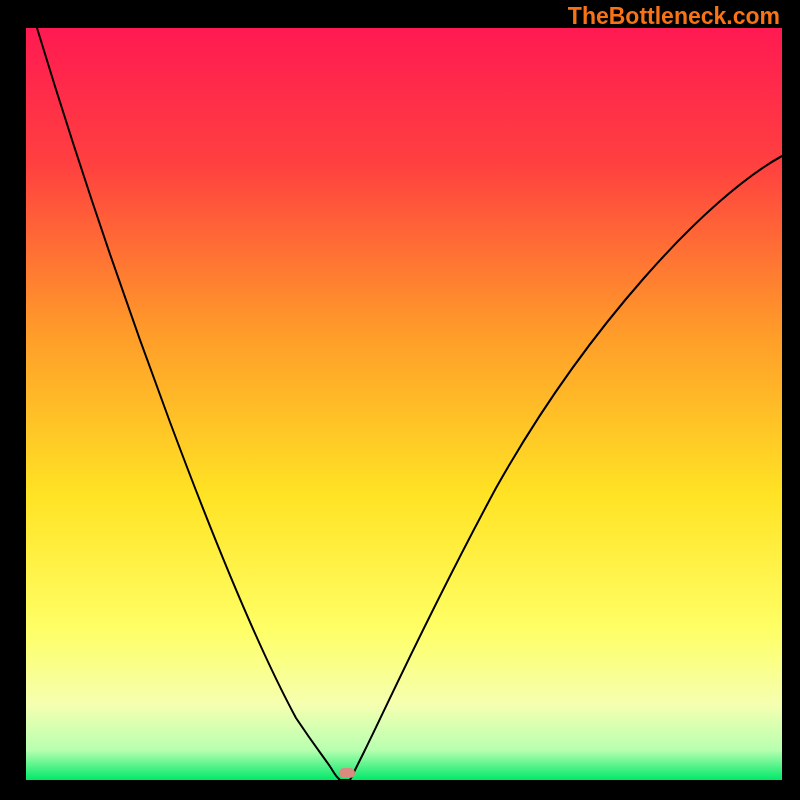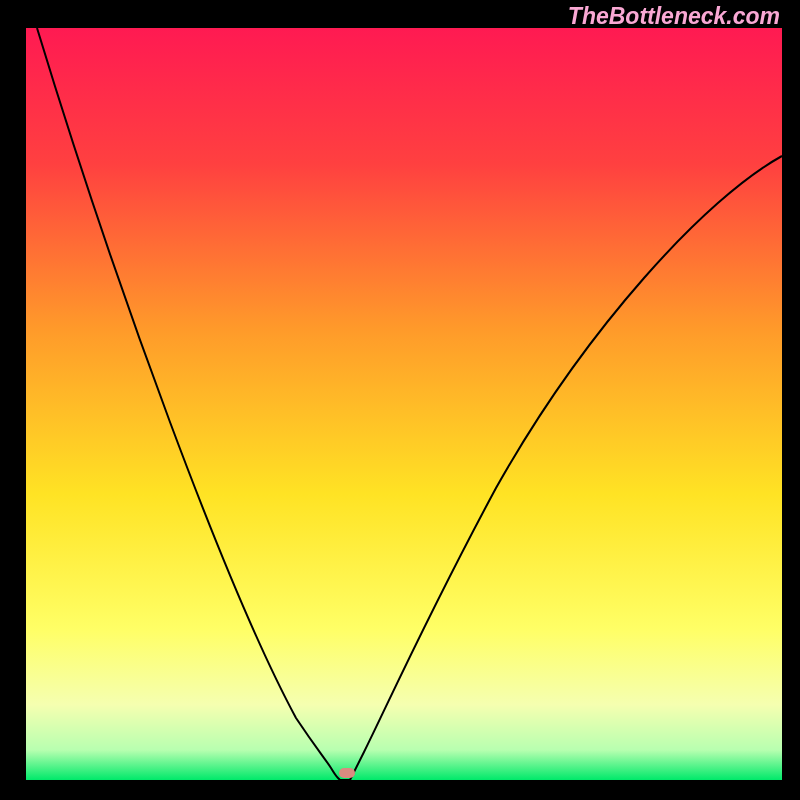--- a/index.html
+++ b/index.html
@@ -19,21 +19,21 @@
     position:absolute;
     font-weight:600;
     white-space:nowrap;
   }
 </style>
 </head>
 <body>
 
 <div id="stage">
 
-  <div id="watermark" data-bind="watermark.text" style="color: #f9a8d4; font-size: 23px; right: 20px; top: 3px; font-style: italic;">TheBottleneck.com</div>
+  <div id="watermark" data-bind="watermark.text" style="color: #f97316; font-size: 23px; right: 20px; top: 3px;">TheBottleneck.com</div>
 
   <div id="plot-area" style="left: 26px; top: 28px; width: 756px; height: 752px;">
     <div id="gradient" style="background: linear-gradient(rgb(255, 26, 82) 0%, rgb(255, 64, 64) 18%, rgb(255, 154, 42) 40%, rgb(255, 227, 36) 62%, rgb(255, 255, 102) 80%, rgb(245, 255, 176) 90%, rgb(184, 255, 176) 96%, rgb(0, 233, 106) 100%);"></div>
     <svg id="curve" preserveAspectRatio="none" viewBox="0 0 756 752">
       <path id="curve-path" fill="none" d="M 11 0 C 90 260, 200 560, 270 690 C 290 720, 300 732, 305 740 C 308 745, 310 748, 312 750 L 314 752 L 324 752 C 326 748, 330 740, 338 724 C 360 680, 400 590, 470 460 C 560 300, 680 170, 756 128" stroke="#000000" stroke-width="2"></path>
     </svg>
     <div id="marker" style="width: 16px; height: 10px; background: rgb(217, 139, 128); left: 313.3px; top: 740.232px;"></div>
   </div>
 
 </div>

